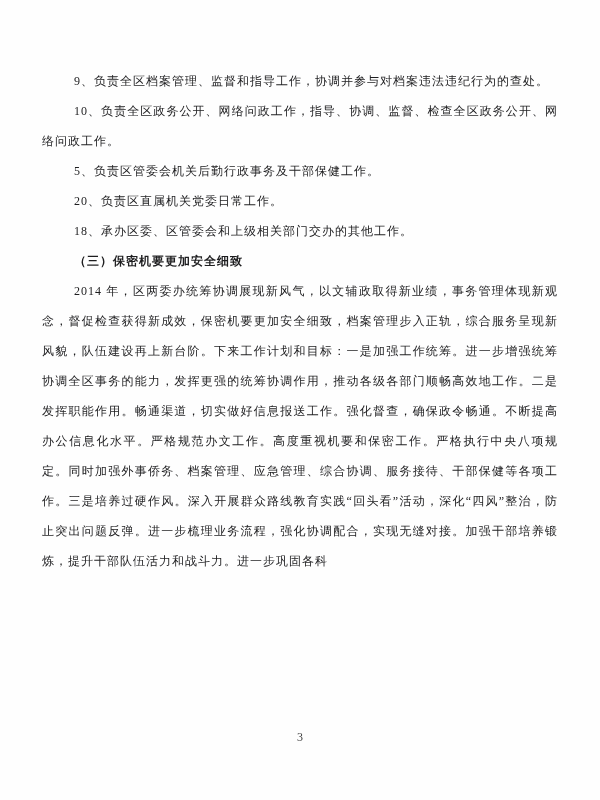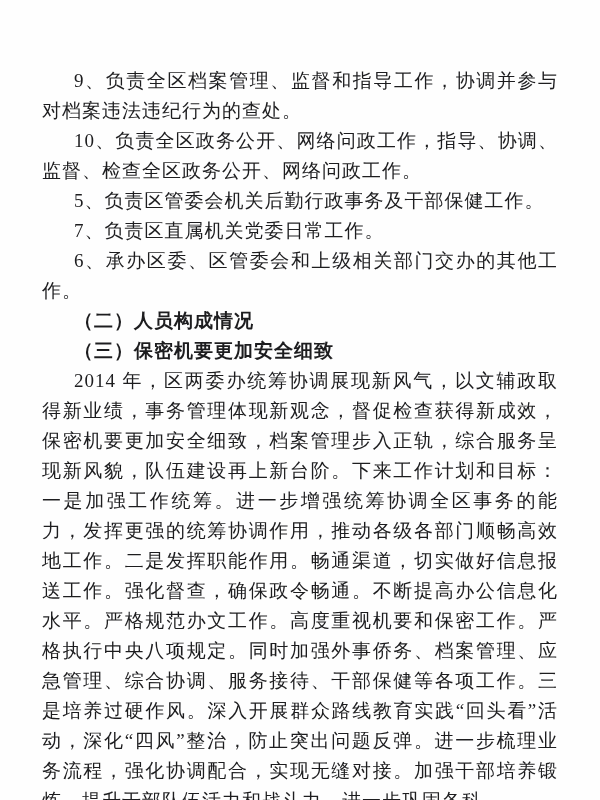--- a/index.html
+++ b/index.html
@@ -14,21 +14,21 @@
     background: #fefefe;
     overflow: hidden;
     font-family: "Liberation Serif", "DejaVu Serif", serif;
     color: #1d1d1f;
   }
   .content {
     padding: 66px 42px 0 42px;
   }
   .para {
     margin: 0;
-    font-size: 19px;
+    font-size: 12px;
     line-height: 30px;
     letter-spacing: 1px;
     text-indent: 32px;
     text-align: justify;
     word-break: break-all;
   }
   .para.heading {
     font-weight: 700;
     text-align: left;
   }
@@ -44,20 +44,19 @@
   }
 </style>
 </head>
 <body>
 
 <div class="page">
   <div class="content">
     <p class="para">9、负责全区档案管理、监督和指导工作，协调并参与对档案违法违纪行为的查处。</p>
     <p class="para">10、负责全区政务公开、网络问政工作，指导、协调、监督、检查全区政务公开、网络问政工作。</p>
     <p class="para">5、负责区管委会机关后勤行政事务及干部保健工作。</p>
-    <p class="para">7、负责区直属机关党委日常工作。</p>
-    <p class="para">6、承办区委、区管委会和上级相关部门交办的其他工作。</p>
-    <p class="para heading">（二）人员构成情况</p>
+    <p class="para">20、负责区直属机关党委日常工作。</p>
+    <p class="para">18、承办区委、区管委会和上级相关部门交办的其他工作。</p>
     <p class="para heading">（三）保密机要更加安全细致</p>
     <p class="para">2014 年，区两委办统筹协调展现新风气，以文辅政取得新业绩，事务管理体现新观念，督促检查获得新成效，保密机要更加安全细致，档案管理步入正轨，综合服务呈现新风貌，队伍建设再上新台阶。下来工作计划和目标：一是加强工作统筹。进一步增强统筹协调全区事务的能力，发挥更强的统筹协调作用，推动各级各部门顺畅高效地工作。二是发挥职能作用。畅通渠道，切实做好信息报送工作。强化督查，确保政令畅通。不断提高办公信息化水平。严格规范办文工作。高度重视机要和保密工作。严格执行中央八项规定。同时加强外事侨务、档案管理、应急管理、综合协调、服务接待、干部保健等各项工作。三是培养过硬作风。深入开展群众路线教育实践“回头看”活动，深化“四风”整治，防止突出问题反弹。进一步梳理业务流程，强化协调配合，实现无缝对接。加强干部培养锻炼，提升干部队伍活力和战斗力。进一步巩固各科</p>
   </div>
   <div class="page-number">3</div>
 </div>
 
 </body></html>

